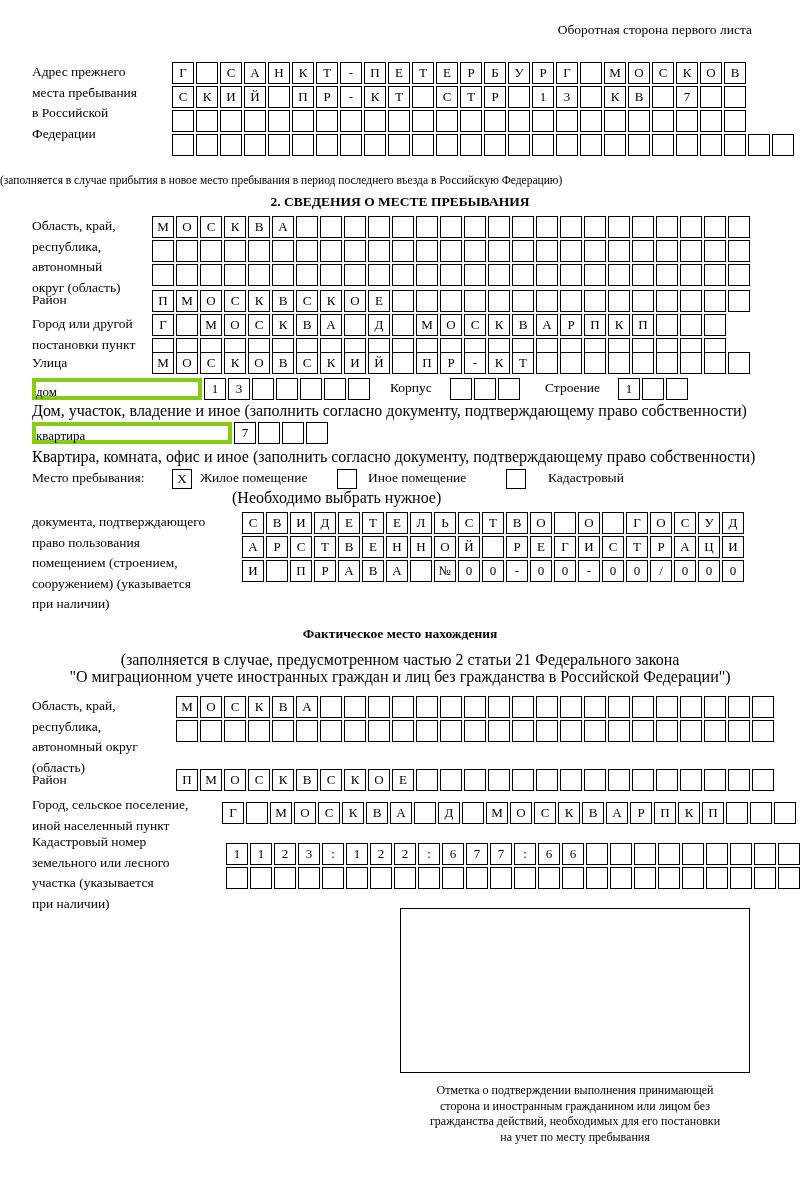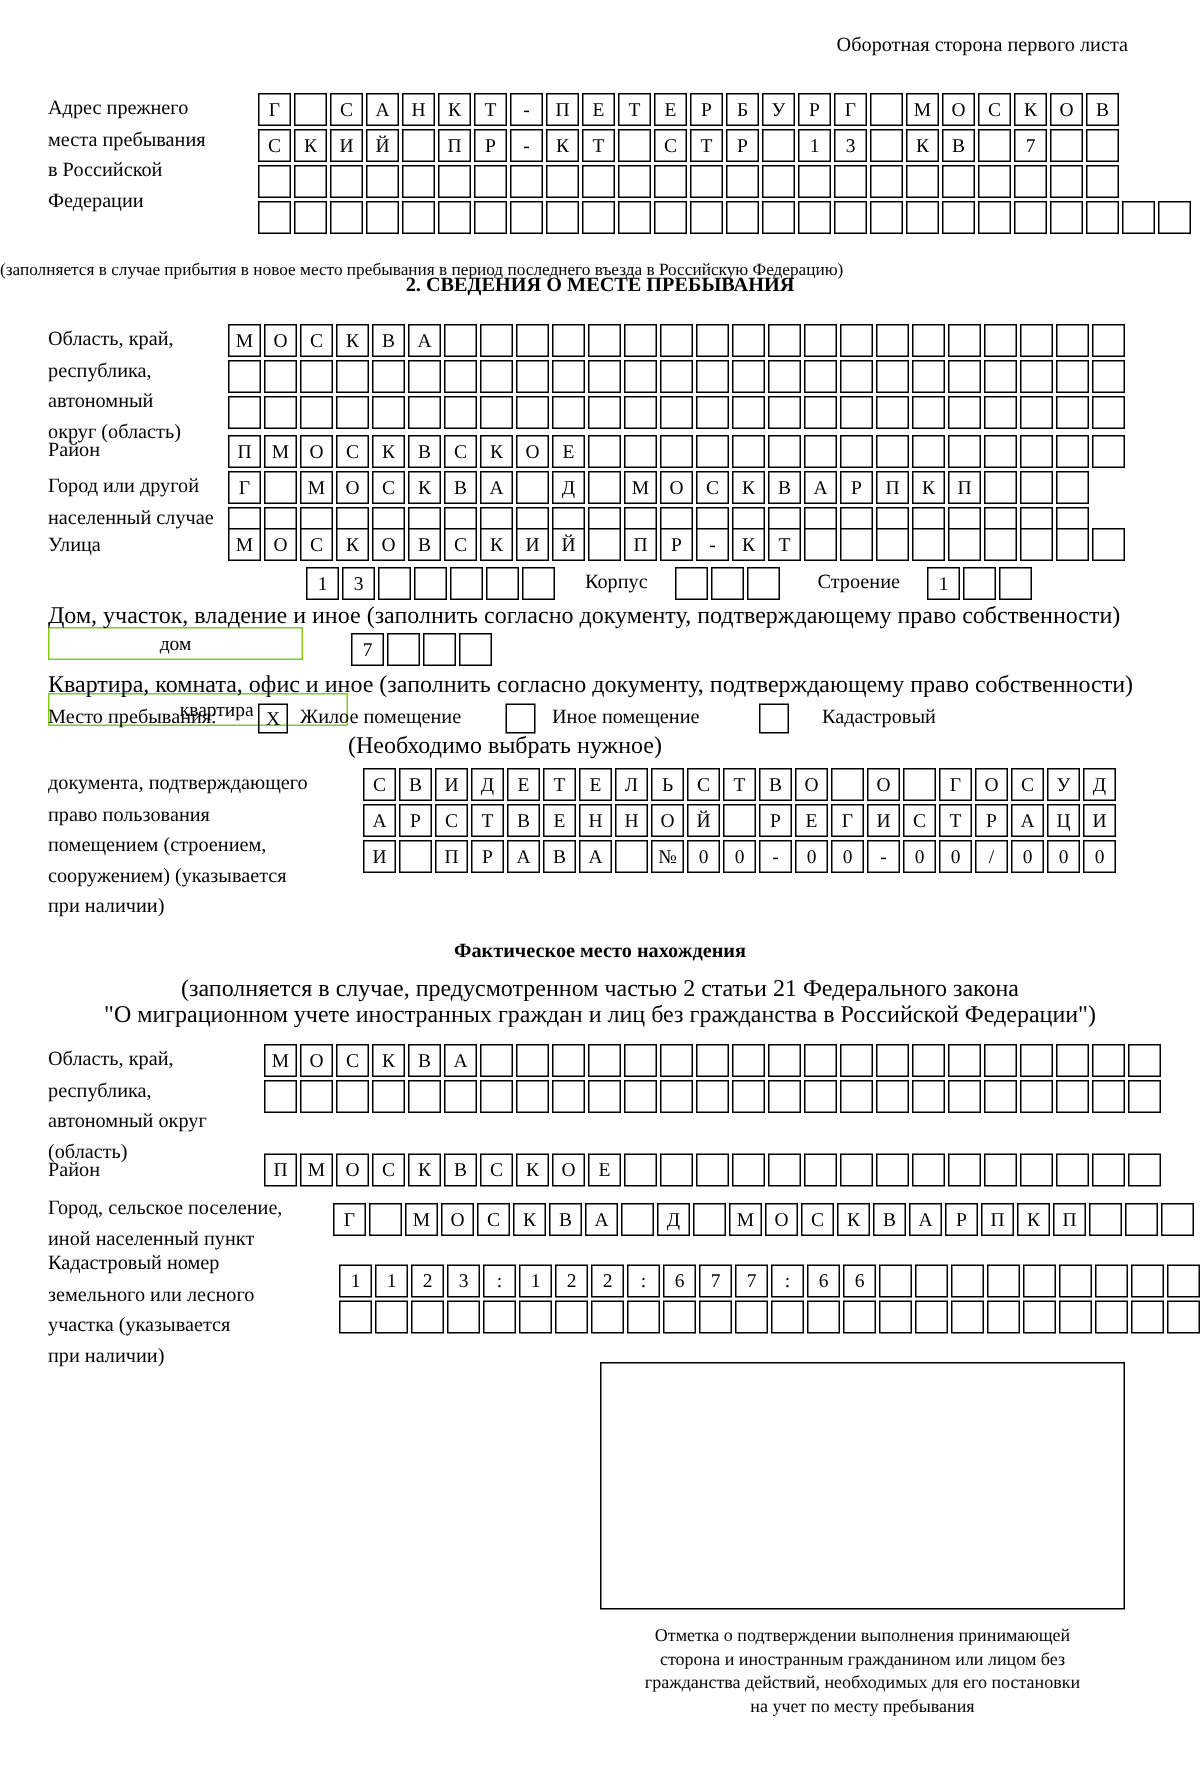--- a/index.html
+++ b/index.html
@@ -48,27 +48,26 @@
     background: #fff;
   }
   .small { font-size: 16px; }
   .tiny { font-size: 11.5px; }
   .sec-title {
     font-weight: bold;
     font-size: 13.5px;
     text-align: center;
   }
   .wide-box {
-    border: 1px solid #84cc16;
+    border: 4px solid #84cc16;
     box-sizing: border-box;
     height: 22px;
     font-size: 13px;
     line-height: 20px;
-    text-align: center;
-    margin-top: 40px;
+    text-align: left;
   }
   .blk { position: absolute; }
   .lbl-multi { font-size: 13.5px; line-height: 20.5px; }
   .stamp-box {
     border: 1px solid #000;
     box-sizing: border-box;
   }
   .stamp-caption {
     font-size: 12px;
     text-align: center;
@@ -203,21 +202,21 @@
         <div class="cell"></div>
         <div class="cell"></div>
         <div class="cell"></div>
         <div class="cell"></div>
         <div class="cell"></div>
       </div>
     </div>
 
   <div class="blk tiny" style="left:0; top:174px; width:764px; text-align:left;">(заполняется в случае прибытия в новое место пребывания в период последнего въезда в Российскую Федерацию)</div>
 
-  <div class="blk sec-title" style="left:0; top:182px; width:800px;">2. СВЕДЕНИЯ О МЕСТЕ ПРЕБЫВАНИЯ</div>
+  <div class="blk sec-title" style="left:0; top:194px; width:800px;">2. СВЕДЕНИЯ О МЕСТЕ ПРЕБЫВАНИЯ</div>
 
   <div class="blk" style="left:32px; top:216px; width:145px;">
     <div class="lbl-multi">Область, край,</div>
     <div class="lbl-multi">республика,</div>
     <div class="lbl-multi">автономный</div>
     <div class="lbl-multi">округ (область)</div>
   </div>
   <div class="blk" id="region-grid" style="left:152px; top:216px;">
       <div class="boxes" style="margin-bottom: 2px;">
         <div class="cell">М</div>
@@ -328,21 +327,21 @@
         <div class="cell"></div>
         <div class="cell"></div>
         <div class="cell"></div>
         <div class="cell"></div>
         <div class="cell"></div>
       </div>
     </div>
 
   <div class="blk" style="left:32px; top:314px; width:150px;">
     <div class="lbl-multi">Город или другой</div>
-    <div class="lbl-multi">населенный случае</div>
+    <div class="lbl-multi">постановки пункт</div>
   </div>
   <div class="blk" id="city-grid" style="left:152px; top:314px;">
       <div class="boxes" style="margin-bottom: 2px;">
         <div class="cell">Г</div>
         <div class="cell"></div>
         <div class="cell">М</div>
         <div class="cell">О</div>
         <div class="cell">С</div>
         <div class="cell">К</div>
         <div class="cell">В</div>
@@ -446,21 +445,21 @@
   <div class="blk lbl" style="left:545px; top:380px;">Строение</div>
   <div class="blk" id="stroenie-grid" style="left:618px; top:378px;">
       <div class="boxes" style="margin-bottom: 2px;">
         <div class="cell">1</div>
         <div class="cell"></div>
         <div class="cell"></div>
       </div>
     </div>
   <div class="blk small" style="left:32px; top:402px;">Дом, участок, владение и иное (заполнить согласно документу, подтверждающему право собственности)</div>
 
-  <div class="blk wide-box" style="left:32px; top:422px; width:200px;padding-left:25px;">квартира</div>
+  <div class="blk wide-box" style="left:32px; top:422px; width:200px;">квартира</div>
   <div class="blk" id="flat-grid" style="left:234px; top:422px;">
       <div class="boxes" style="margin-bottom: 2px;">
         <div class="cell">7</div>
         <div class="cell"></div>
         <div class="cell"></div>
         <div class="cell"></div>
       </div>
     </div>
   <div class="blk small" style="left:32px; top:448px;">Квартира, комната, офис и иное (заполнить согласно документу, подтверждающему право собственности)</div>
 

